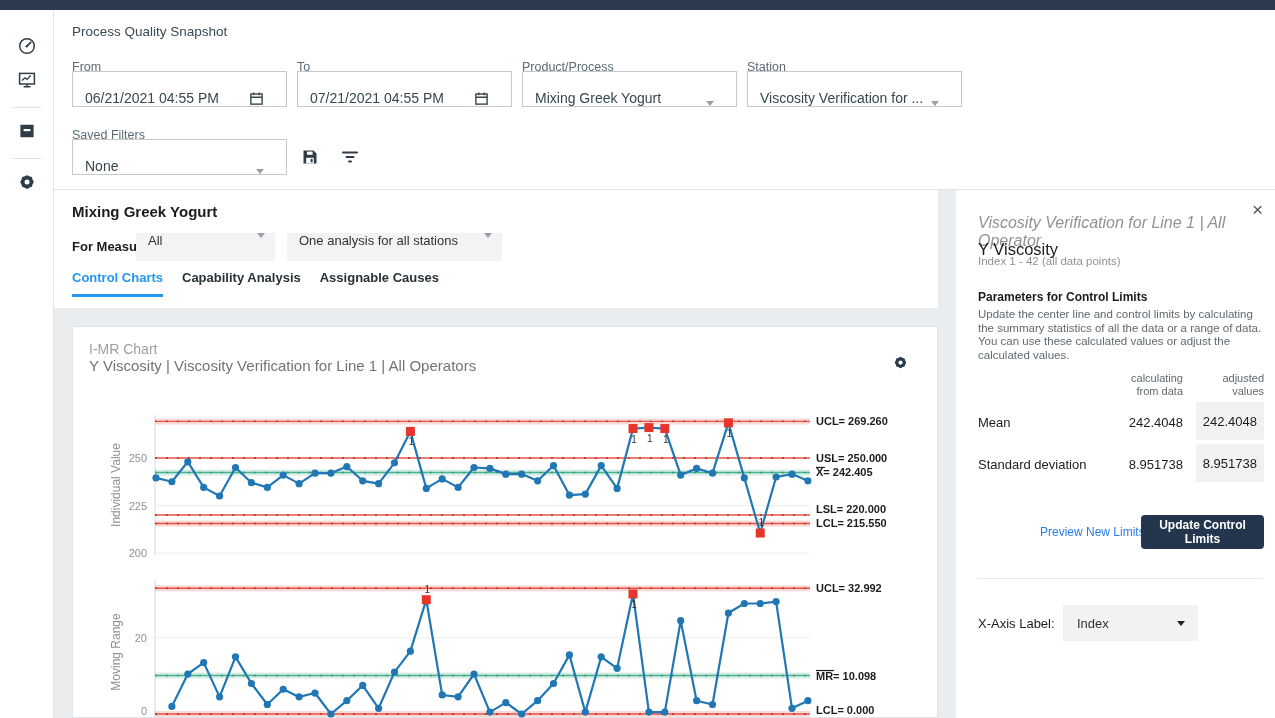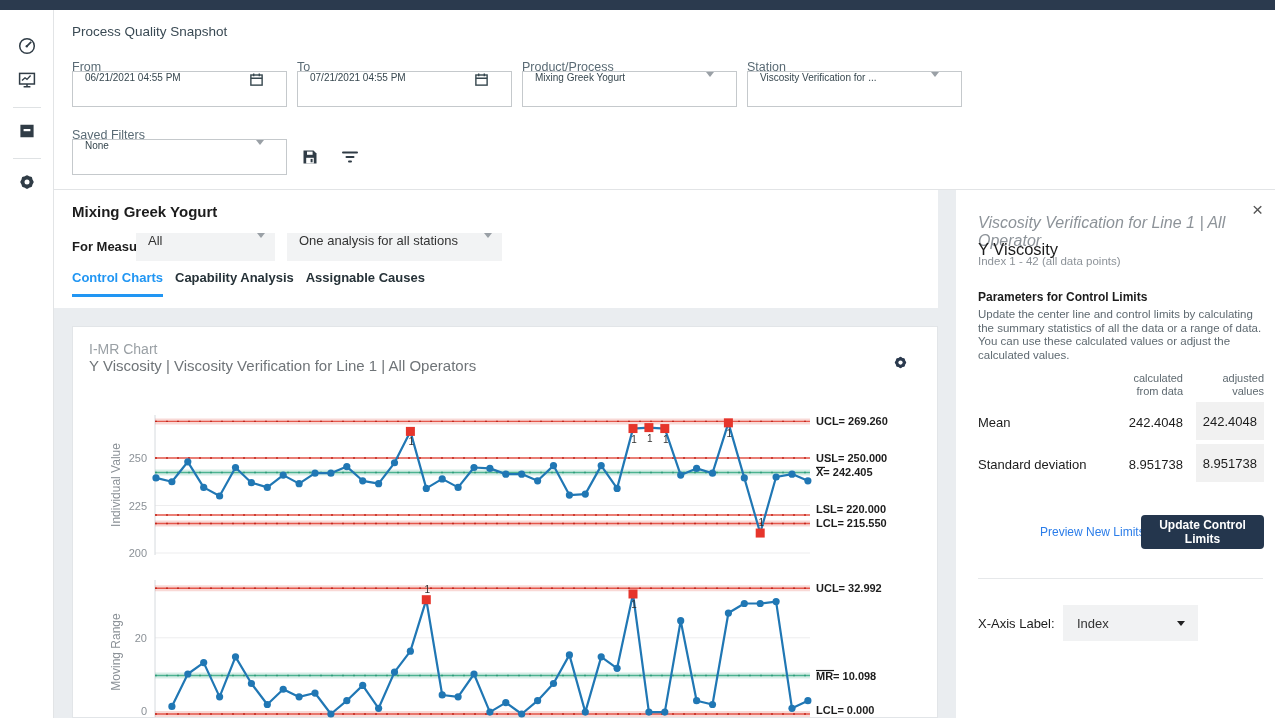--- a/index.html
+++ b/index.html
@@ -11,35 +11,35 @@
   .topbar { left:0; top:0; width:1275px; height:10px; background:#2b3a4e; }
 
   .sidebar { left:0; top:10px; width:54px; height:708px; background:#fff; border-right:1px solid #e2e4e6; }
   .side-icon { position:absolute; left:50%; transform:translateX(-50%); width:20px; height:20px; cursor:pointer; }
   .side-div { position:absolute; left:13px; width:28px; border-top:1px solid #dfe2e4; }
 
   .filterbar { left:54px; top:10px; width:1221px; height:180px; background:#fff; border-bottom:1px solid #e2e4e6; }
   .fb-title { position:absolute; left:18px; top:14px; font-size:13.5px; color:#3a4a54; }
   .f-label { position:absolute; font-size:12.5px; color:#5a6b75; }
   .field { position:absolute; height:36px; width:215px; background:#fff; border:1px solid #c5c9cc;
-    display:flex; align-items:flex-start; padding:0 22px 0 12px; font-size:10px; color:#37474f; cursor:pointer; }
+    display:flex; align-items:flex-end; padding:0 22px 0 12px; font-size:14px; color:#37474f; cursor:pointer; }
   .field .val { flex:1; white-space:nowrap; overflow:hidden; }
   .chev { width:0; height:0; border-left:4.5px solid transparent; border-right:4.5px solid transparent;
     border-top:5px solid #9aa0a6; }
   .chev.dark { border-top-color:#222; }
 
   .workspace { left:54px; top:190px; width:1221px; height:528px; background:#eaedf0; }
 
   .main-card { left:54px; top:190px; width:884px; height:118px; background:#fff; }
   .mc-title { position:absolute; left:18px; top:13px; font-size:15px; font-weight:bold; color:#1c1c1c; }
   .fm-label { position:absolute; left:18px; top:49px; font-size:13px; font-weight:bold; color:#1c1c1c; }
   .dd-gray { position:absolute; height:28px; background:#f2f3f4; display:flex; align-items:flex-start;
     padding:0 10px 0 12px; font-size:13px; color:#333; cursor:pointer; }
   .dd-gray .val { flex:1; white-space:nowrap; overflow:hidden; }
-  .tabs { position:absolute; left:18px; top:80px; display:flex; gap:12px;text-align:center; }
+  .tabs { position:absolute; left:18px; top:80px; display:flex; gap:19px;text-align:center; }
   .tab { font-size:13px; font-weight:bold; color:#263238; padding-bottom:9px; cursor:pointer; border-bottom:3px solid transparent; }
   .tab.active { color:#2196f3; border-bottom-color:#2196f3; }
 
   .chart-card { left:72px; top:326px; width:866px; height:392px; background:#fff; border:1px solid #e2e5e8; }
   .cc-type { position:absolute; left:16px; top:14px; font-size:14px; color:#9aa0a5; }
   .cc-title { position:absolute; left:16px; top:30px; font-size:15px; color:#6f7478; }
   .cc-gear { position:absolute; right:28px; top:27px; width:17px; height:17px; cursor:pointer; }
   #charts { position:absolute; left:72px; top:380px; width:866px; height:338px; }
   #charts text { font-family:"Liberation Sans","DejaVu Sans",sans-serif; }
 
@@ -343,21 +343,21 @@
 
   <div class="abs rpanel">
     <div class="rp-close">×</div>
     <div class="rp-sub">Viscosity Verification for Line 1 | All Operator</div>
     <div class="rp-title">Y Viscosity</div>
     <div class="rp-range">Index 1 - 42 (all data points)</div>
     <div class="rp-sect">Parameters for Control Limits</div>
     <div class="rp-desc">Update the center line and control limits by calculating the summary statistics of all the data or a range of data. You can use these calculated values or adjust the calculated values.</div>
 
     <div class="rp-colhead" style="right:92px">
-      <div>calculated</div>
+      <div>calculating</div>
       <div>from data</div>
     </div>
     <div class="rp-colhead" style="right:11px">
       <div>adjusted</div>
       <div>values</div>
     </div>
 
     <div class="rp-row-label" style="top:225px">Mean</div>
     <div class="rp-calc" style="top:225px">242.4048</div>
     <div class="rp-cell" style="top:212px">

